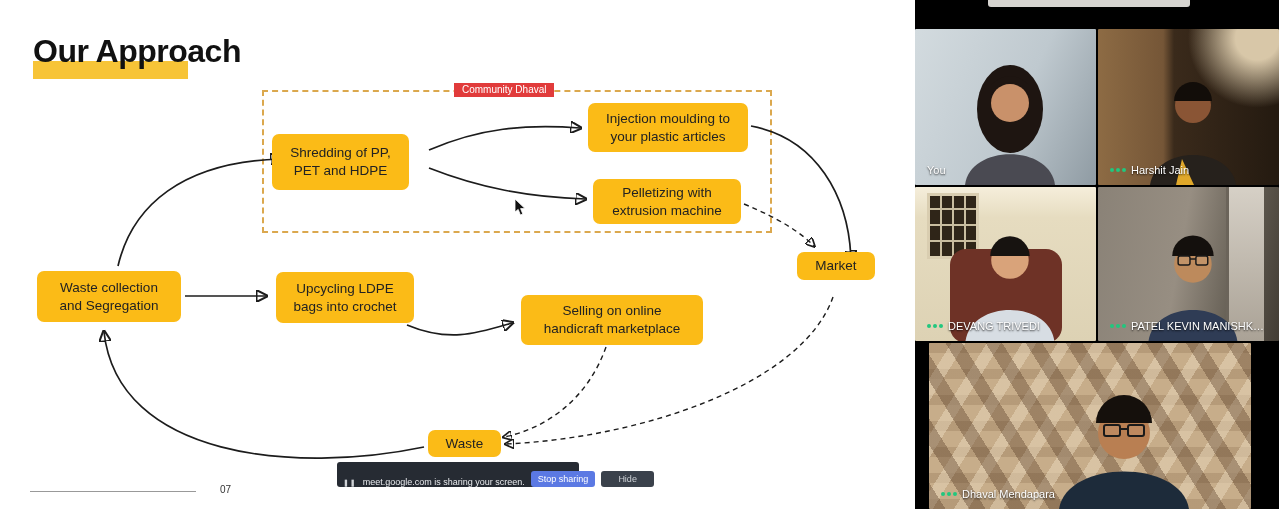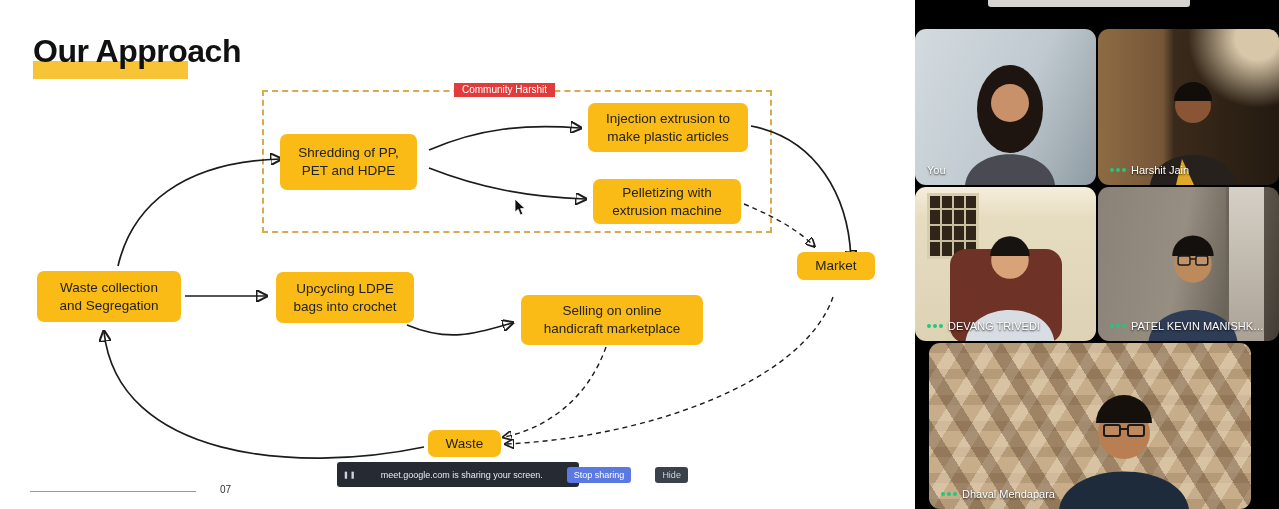--- a/index.html
+++ b/index.html
@@ -11,48 +11,48 @@
 
   .title-highlight { position:absolute; left:33px; top:61px; width:155px; height:18px; background:#F7C437; z-index:1; }
   .slide-title { position:absolute; left:33px; top:33px; font-size:32px; font-weight:800; color:#111; z-index:2; letter-spacing:-.5px; }
 
   .dashed-box { position:absolute; left:262px; top:90px; width:510px; height:143px; border:2px dashed #DBA84E; }
   .community-label { position:absolute; left:190px; top:-9px; background:#E13B3B; color:#fff; font-size:10px; padding:1px 8px 2px; white-space:nowrap; }
 
   .node { position:absolute; background:#FBBB17; border-radius:7px; display:flex; align-items:center; justify-content:center;
           text-align:center; font-size:13.5px; color:#222; line-height:1.3; padding:4px 10px; z-index:3; }
   .n1 { left:37px;  top:271px; width:144px; height:51px; }
-  .n2 { left:280px; top:134px; width:137px; height:56px; }
+  .n2 { left:272px; top:134px; width:137px; height:56px; }
   .n3 { left:588px; top:103px; width:160px; height:49px; }
   .n4 { left:593px; top:179px; width:148px; height:45px; }
   .n5 { left:276px; top:272px; width:138px; height:51px; }
   .n6 { left:521px; top:295px; width:182px; height:50px; }
   .n7 { left:797px; top:252px; width:78px;  height:28px; }
   .n8 { left:428px; top:430px; width:73px;  height:27px; }
 
   .arrows { position:absolute; left:0; top:0; width:915px; height:509px; z-index:2; pointer-events:none; }
   .arrows path { fill:none; stroke:#1c1c1c; stroke-width:1.7; }
   .arrows path.dash { stroke-dasharray:5 4; stroke-width:1.4; }
 
   .cursor { position:absolute; left:514px; top:199px; z-index:6; }
 
   .footer-line { position:absolute; left:30px; top:491px; width:166px; height:1px; background:#999; }
   .page-num { position:absolute; left:220px; top:484px; font-size:10px; color:#333; }
 
   .share-bar { position:absolute; left:337px; top:462px; width:242px; height:25px; background:#262b33; border-radius:3px;
-               display:flex; align-items:center; gap:24px; padding:0 6px; color:#e8eaed; font-size:9px; z-index:7; white-space:nowrap; }
+               display:flex; align-items:flex-end; gap:6px; padding:0 6px; color:#e8eaed; font-size:9px; z-index:7; white-space:nowrap; }
   .pause-glyph { font-size:7px; letter-spacing:1px; color:#cfd2d6; }
   .stop-btn { background:#5b79e3; color:#fff; border:none; border-radius:3px; font-size:9px; padding:3px 7px; cursor:pointer; font-family:inherit; }
-  .hide-btn { background:#3a414b; color:#cdd1d6; border:none; border-radius:3px; font-size:9px; padding:3px 7px; cursor:pointer; font-family:inherit; }
+  .hide-btn { background:#3a414b; color:#cdd1d6; border:none; border-radius:3px; font-size:9px; padding:3px 17px; cursor:pointer; font-family:inherit; }
 
   
   .panel { position:absolute; left:915px; top:0; width:364px; height:509px; background:#000; overflow:hidden; }
   .partial-strip { position:absolute; left:73px; top:0; width:202px; height:7px; background:#d6d4d0; border-radius:0 0 3px 3px; }
 
-  .tile { position:absolute; border-radius:11px; overflow:hidden; }
+  .tile { position:absolute; border-radius:1px; overflow:hidden; }
   .tile svg.person { position:absolute; left:0; bottom:0; width:100%; height:100%; }
   .t-you    { left:0;   top:29px;  width:181px; height:156px; background:linear-gradient(115deg,#d3dbdf 0%,#bfc9cf 55%,#8f9ba3 100%); }
   .t-harshit{ left:183px; top:29px; width:181px; height:156px;
               background:radial-gradient(circle at 88% 6%, #d8c7a8 0 10%, rgba(0,0,0,0) 32%),
                          linear-gradient(90deg,#8d6b44 0,#755637 36%,#3a2a1b 42%,#241a10 100%); }
   .t-devang { left:0;   top:187px; width:181px; height:154px; background:linear-gradient(180deg,#f5eedb 0,#e6dcc0 20%,#ddd2b4 100%); }
   .t-patel  { left:183px; top:187px; width:181px; height:154px; background:linear-gradient(100deg,#8a8277 0,#978e82 45%,#5f594f 78%,#423c34 100%); }
   .t-dhaval { left:14px; top:343px; width:322px; height:166px; background-color:#c7ad8a;
               background-image:repeating-linear-gradient(58deg, rgba(90,62,40,.38) 0 14px, rgba(0,0,0,0) 14px 34px),
                                repeating-linear-gradient(-58deg, rgba(233,216,188,.5) 0 12px, rgba(0,0,0,0) 12px 30px),
@@ -73,26 +73,26 @@
 <body>
 
 <div class="screen">
 
   <div class="slide">
 
     <div class="title-highlight"></div>
     <div class="slide-title">Our Approach</div>
 
     <div class="dashed-box">
-      <span class="community-label">Community Harshit</span>
+      <span class="community-label">Community Dhaval</span>
     </div>
 
     <div class="node n1">Waste collection and Segregation</div>
     <div class="node n2">Shredding of PP, PET and HDPE</div>
-    <div class="node n3">Injection extrusion to make plastic articles</div>
+    <div class="node n3">Injection moulding to your plastic articles</div>
     <div class="node n5">Upcycling LDPE bags into crochet</div>
     <div class="node n4">Pelletizing with extrusion machine</div>
     <div class="node n6">Selling on online handicraft marketplace</div>
     <div class="node n7">Market</div>
     <div class="node n8">Waste</div>
 
     <svg class="arrows" viewBox="0 0 915 509">
       <defs>
         <marker id="ah" viewBox="0 0 10 10" refX="8" refY="5" markerWidth="7" markerHeight="7" orient="auto-start-reverse">
           <path d="M0,0 L10,5 L0,10 z" fill="#1c1c1c"></path>

